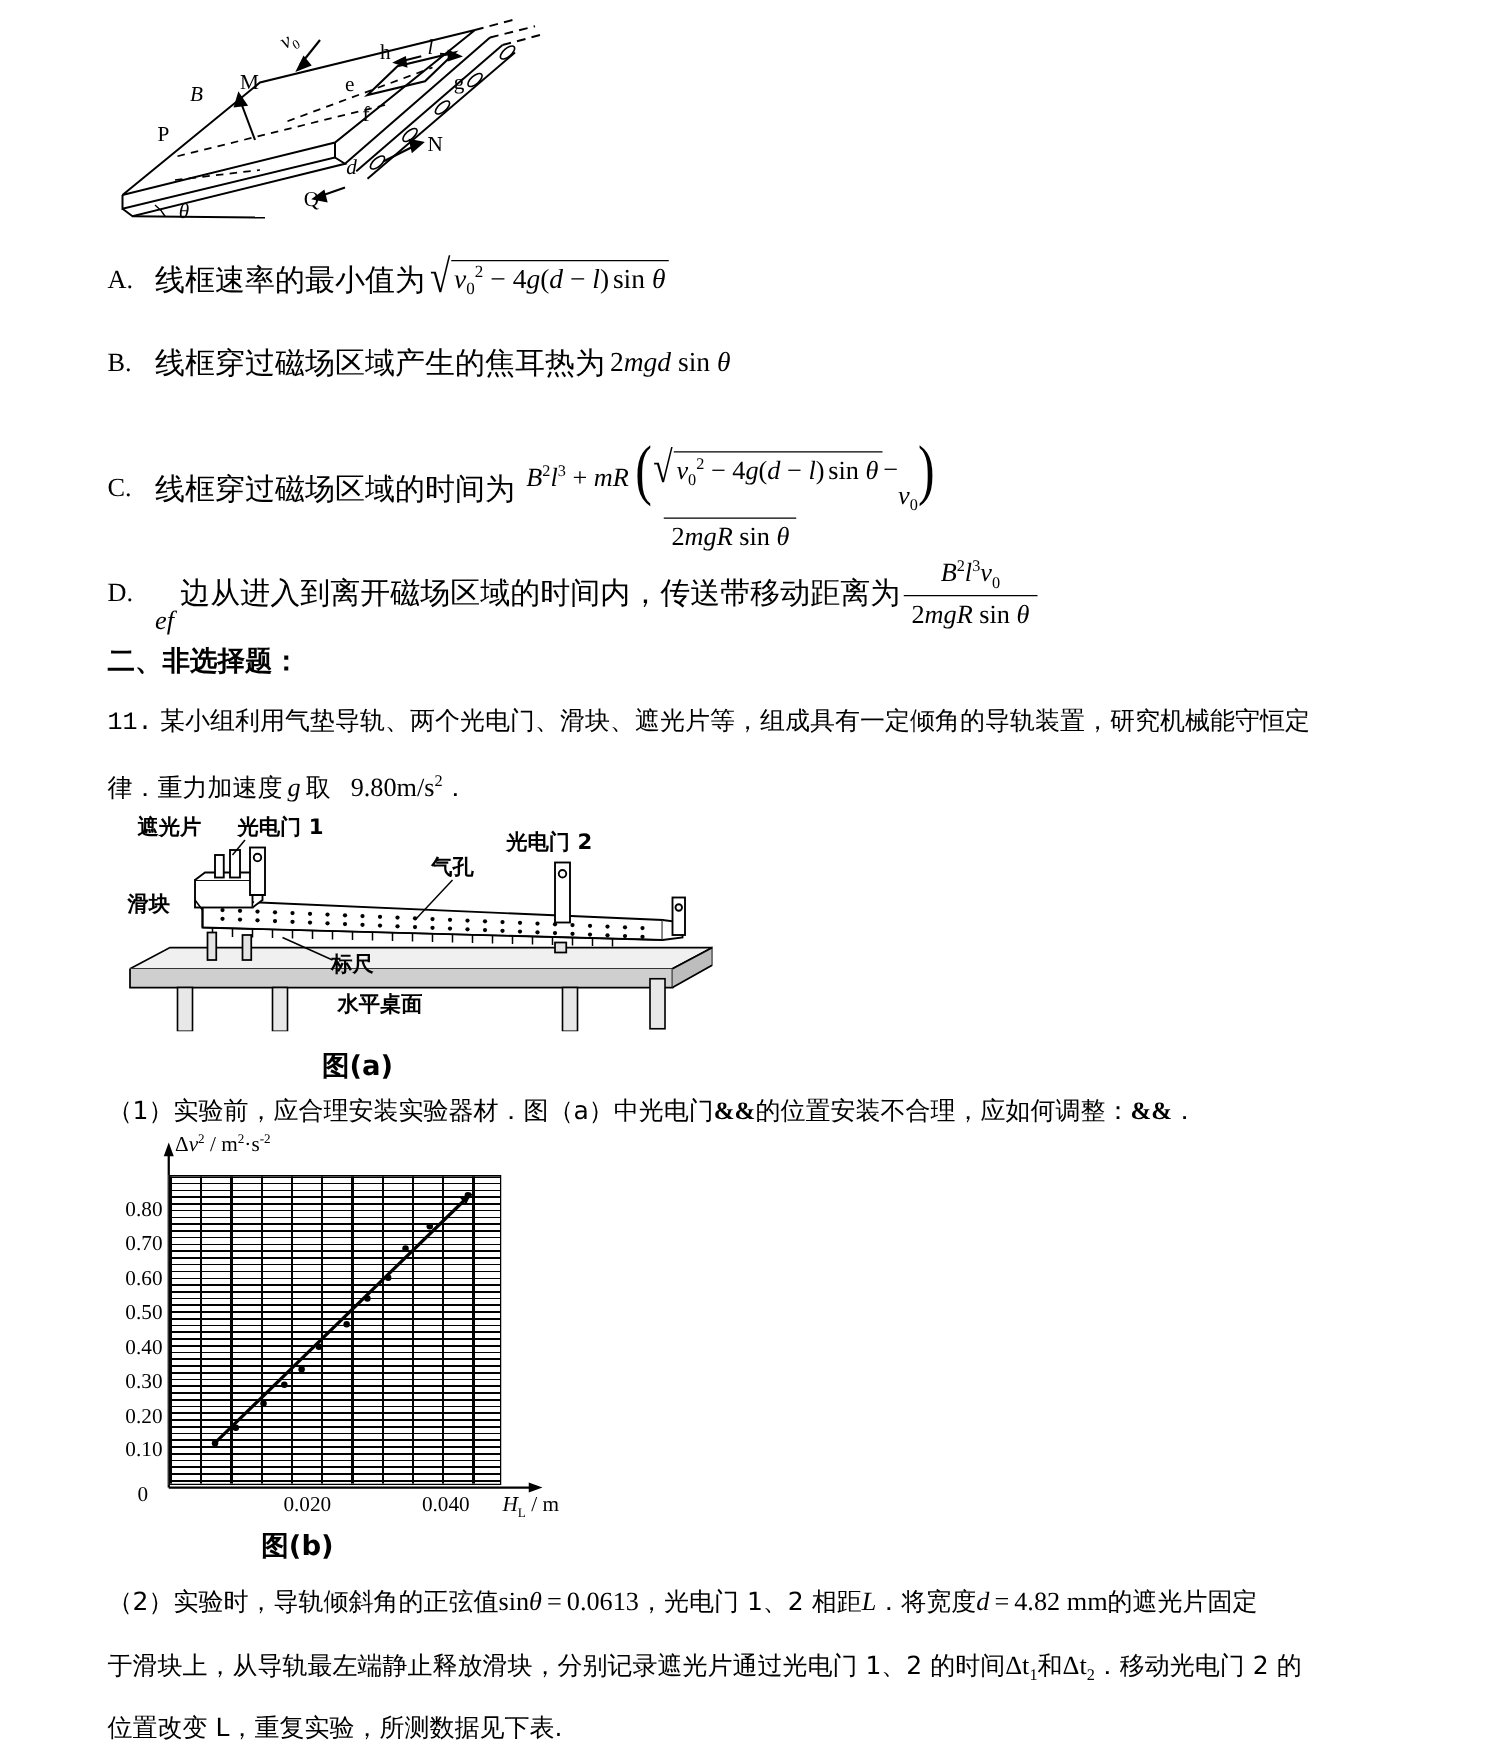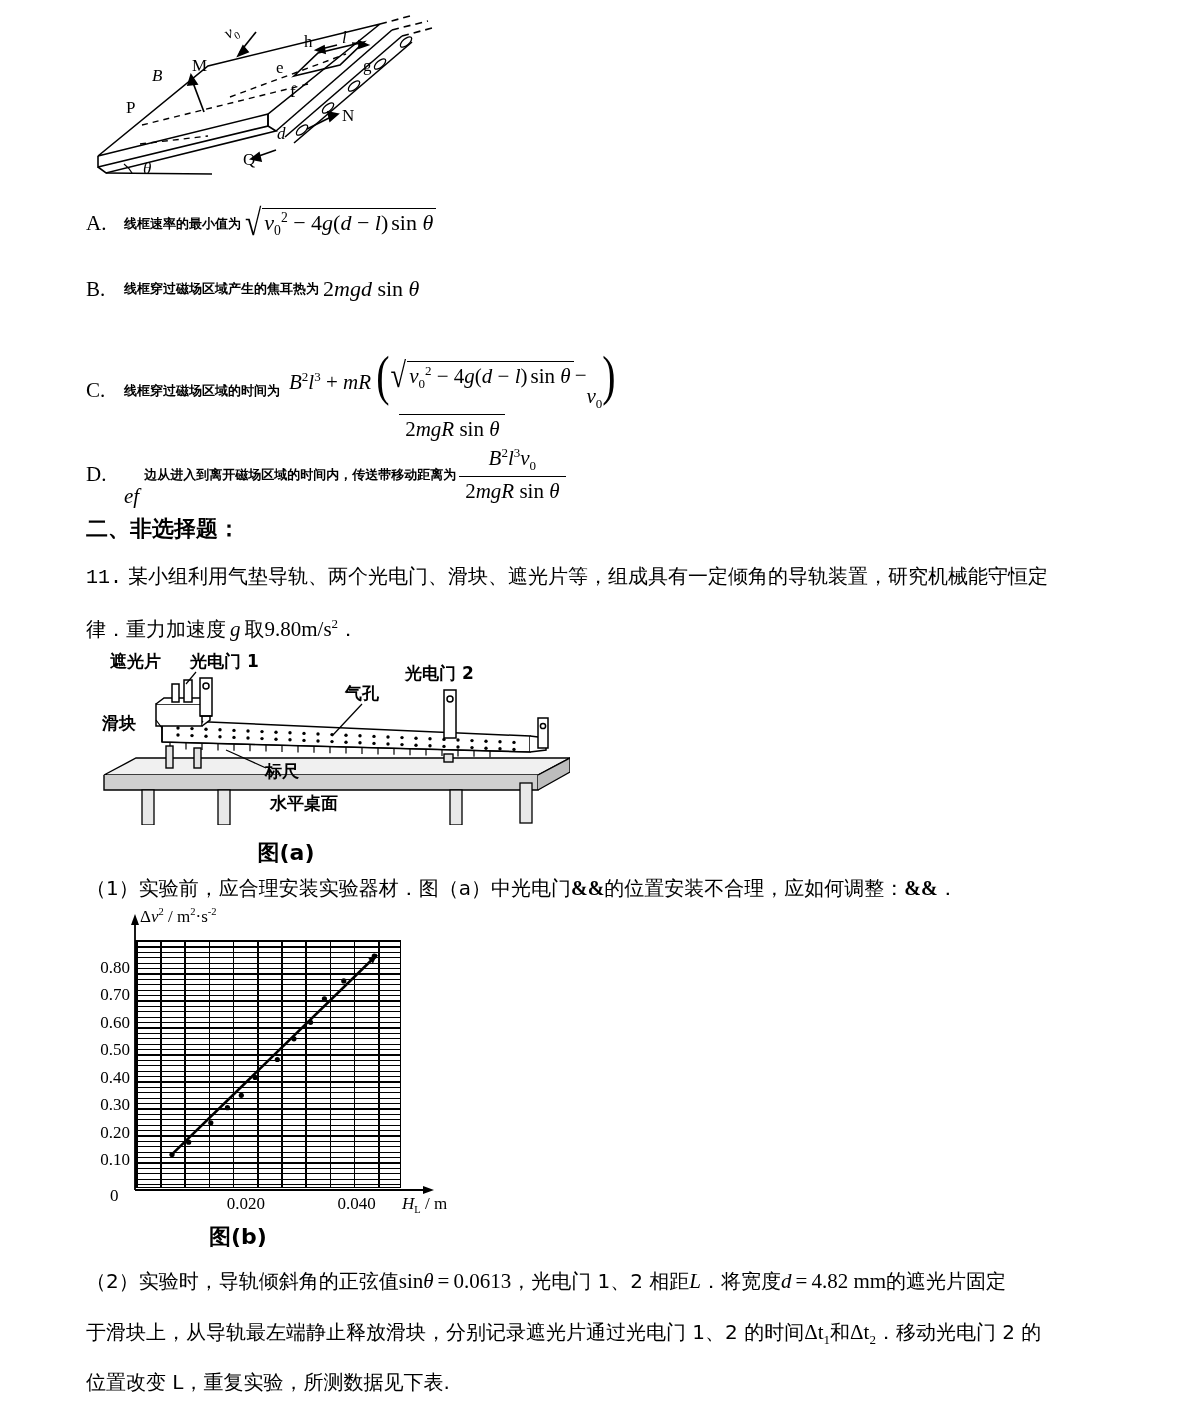--- a/index.html
+++ b/index.html
@@ -15,21 +15,21 @@
   }
   .page { position: relative; width: 1189px; height: 1402px; padding: 0; }
   .opt-row {
     display: flex;
     align-items: center;
     font-size: 21px;
     line-height: 1.2;
     margin: 0;
   }
   .opt-letter { width: 38px; flex: none; font-family: "Liberation Serif", serif; }
-  .opt-text { font-family: "DejaVu Sans", sans-serif; font-size: 13px; font-weight: bold; }
+  .opt-text { font-family: "DejaVu Sans", sans-serif; font-size: 24px; }
   .mi { font-family: "Liberation Serif", "DejaVu Serif", serif; font-style: italic; margin-top: 44px; }
   .mn { font-family: "Liberation Serif", "DejaVu Serif", serif; font-style: normal; }
   .mo { font-family: "Liberation Serif", "DejaVu Serif", serif; font-style: normal; }
   sup.ex { font-size: 0.62em; vertical-align: super; font-style: italic; }
   sub.ix { font-size: 0.62em; vertical-align: sub; font-style: normal; }
 
   
   .sqrt { display: inline-flex; align-items: stretch; position: relative; }
   .sqrt > .radsign {
     font-size: 1.35em;
@@ -264,21 +264,21 @@
   </div>
 
   <div class="abs sec-head" style="left:86px; top:514px;">二、非选择题：</div>
 
   <div class="abs" style="left:86px; top:558px; width:1030px;">
     <div class="para" style="display:flex; align-items:baseline;">
       <span style="font-family:Liberation Mono, monospace; margin-right:6px;">11.</span>
       <span>某小组利用气垫导轨、两个光电门、滑块、遮光片等，组成具有一定倾角的导轨装置，研究机械能守恒定</span>
     </div>
     <div class="para" style="margin-top:14px;">
-      <span>律．重力加速度</span><span class="mi" style="font-size:21px; margin:0 4px;">g</span><span>取</span><span class="mn" style="font-family:'Liberation Serif',serif; font-size:21px;"><span>9.80m/s</span><sup class="ex" style="font-style:normal;">2</sup></span><span>．</span>
+      <span>律．重力加速度</span><span class="mi" style="font-size:21px; margin:0 4px;">g</span><span>取</span><span class="mn" style="font-family:'Liberation Serif',serif; font-size:21px;margin-left:16px;"><span>9.80m/s</span><sup class="ex" style="font-style:normal;">2</sup></span><span>．</span>
     </div>
   </div>
 
   <div class="abs" style="left:100px; top:650px; width:470px; height:175px;">
     <svg viewBox="0 0 470 175" width="470" height="175">
 
       <g stroke="#000" stroke-width="1.4" fill="none">
         <path d="M4,125 L36,108 L470,108 L438,125 Z" fill="#f0f0f0"></path>
         <path d="M4,125 L4,140 L438,140 L438,125" fill="#cfcfcf"></path>
         <path d="M438,125 L470,108 L470,122 L438,140" fill="#bdbdbd"></path>

